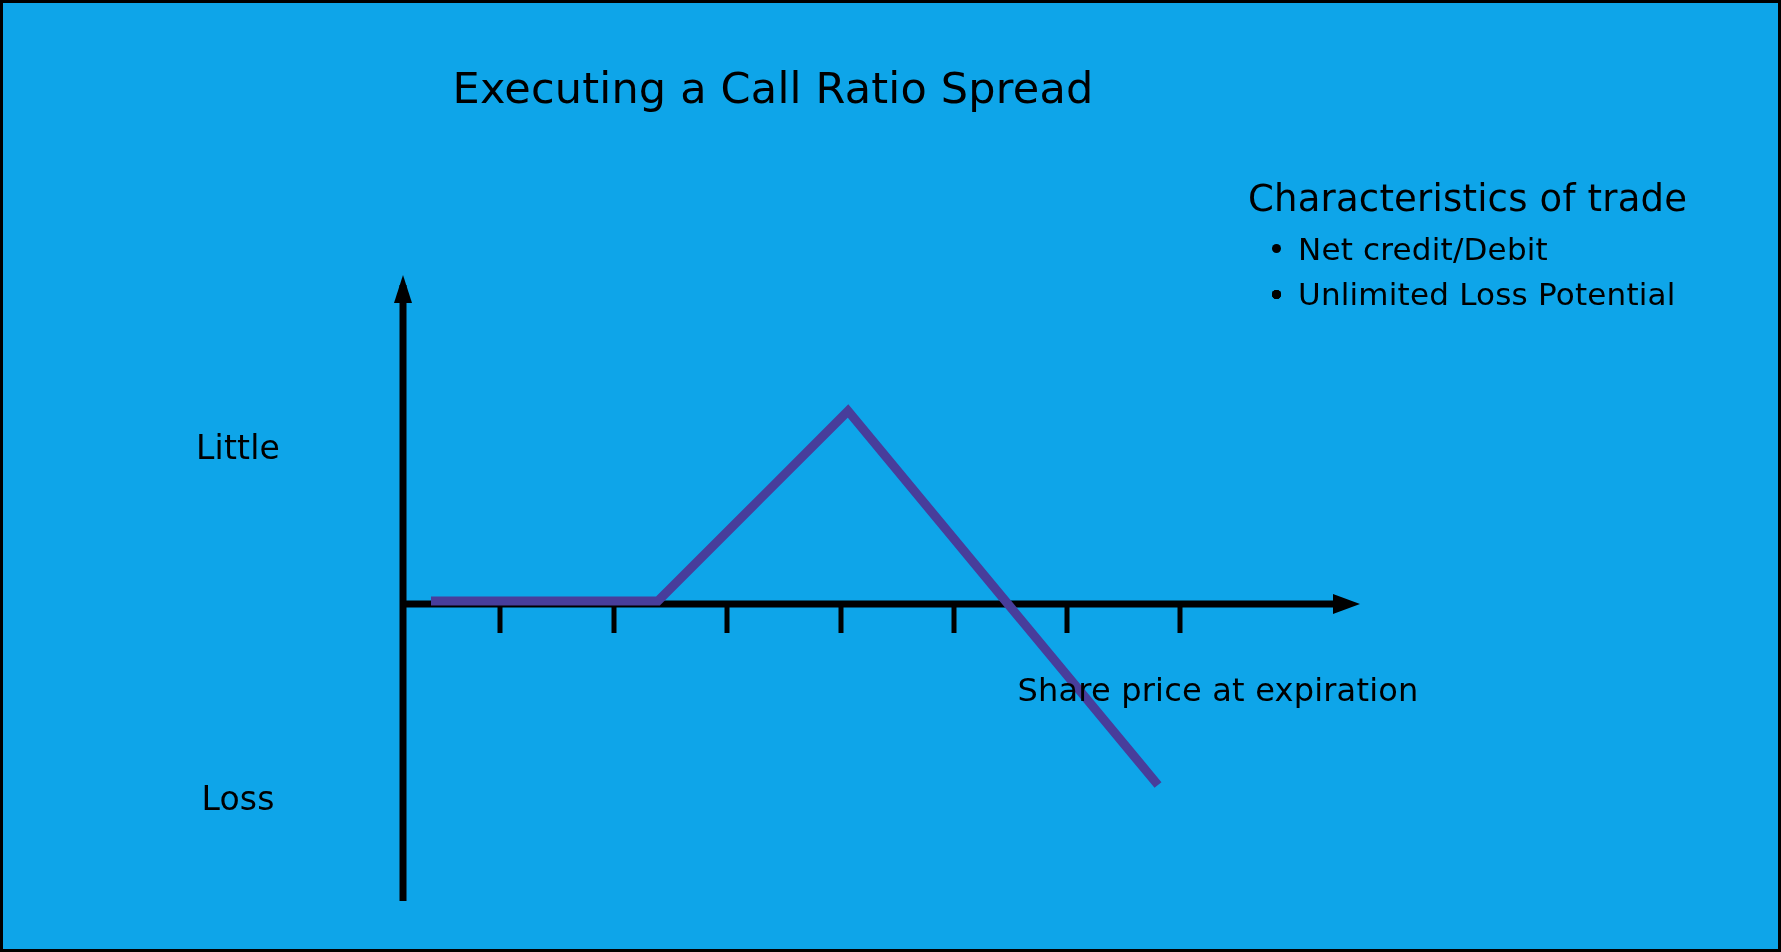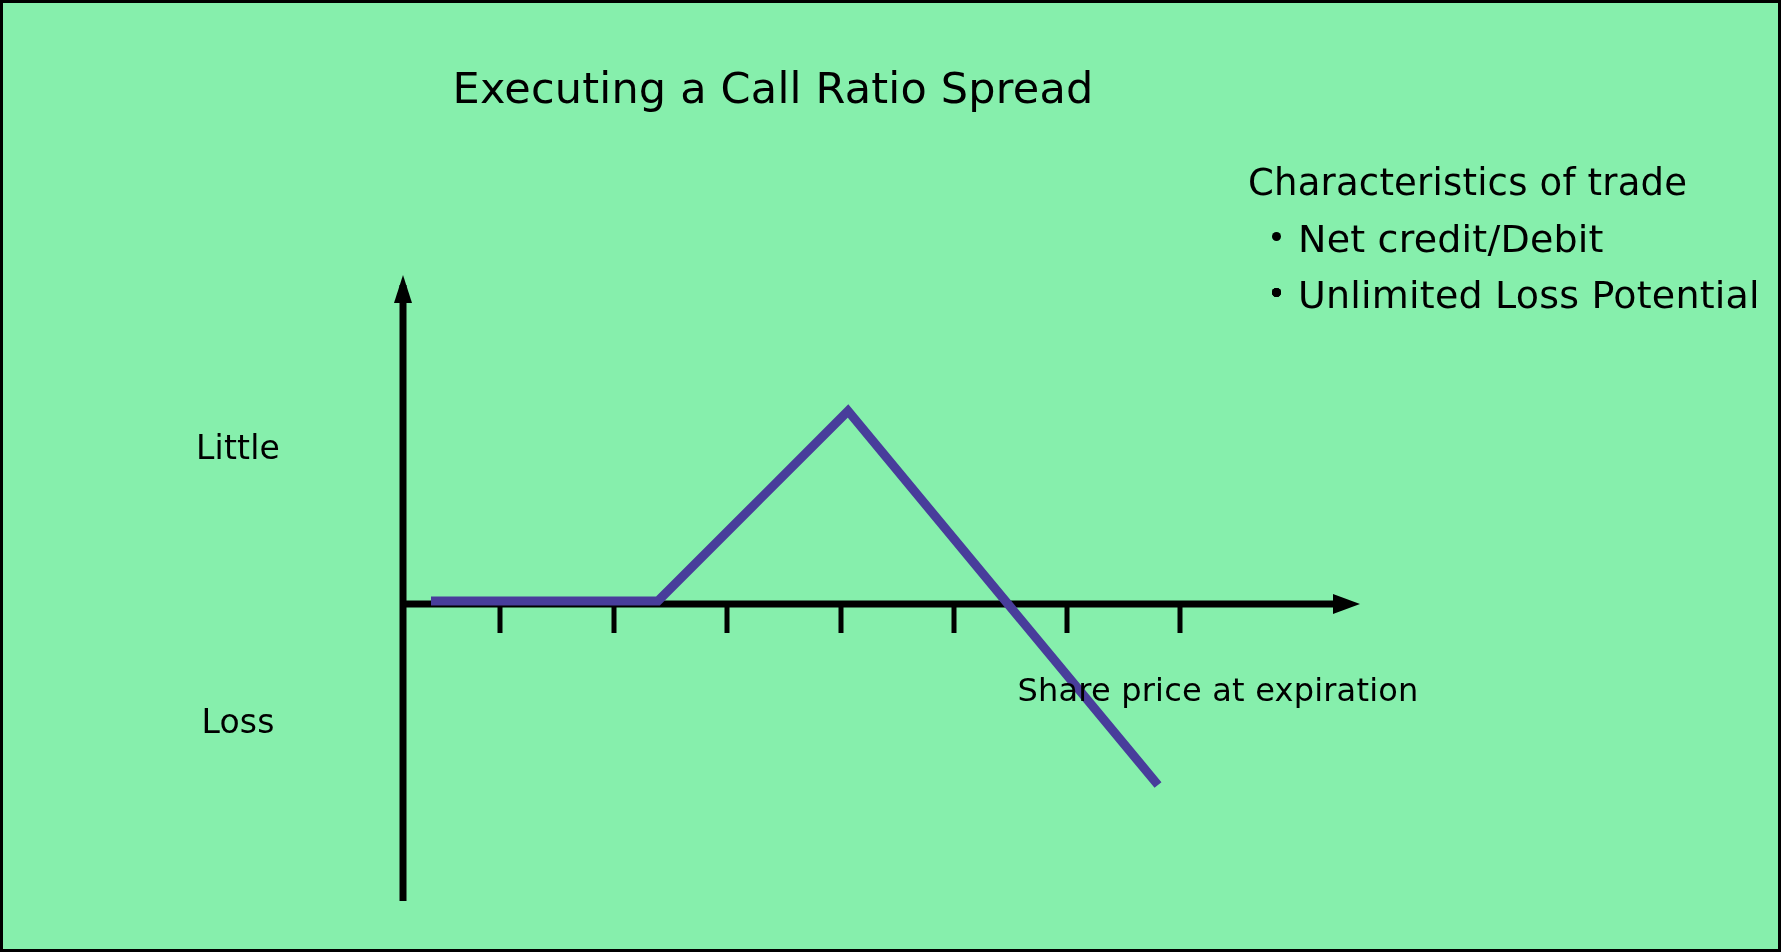--- a/index.html
+++ b/index.html
@@ -50,73 +50,73 @@
     position: absolute;
     left: 130px;
     top: 425px;
     width: 210px;
     text-align: center;
     font-size: 33px;
   }
   #y-label-loss {
     position: absolute;
     left: 130px;
-    top: 699px;
+    top: 776px;
     width: 210px;
     text-align: center;
     font-size: 33px;
   }
   #x-axis-label {
     position: absolute;
     left: 1215px;
     top: 668px;
     font-size: 32px;
     white-space: nowrap;
     transform: translateX(-50%);
   }
 
   
   #characteristics {
     position: absolute;
     left: 1245px;
-    top: 159px;
+    top: 175px;
     width: 500px;
   }
   #characteristics-heading {
     font-size: 37px;
     line-height: 1.15;
     white-space: nowrap;
     margin-bottom: 6px;
   }
   #characteristics-list {
     list-style: none;
     margin: 0;
     padding: 0 0 0 24px;
   }
   #characteristics-list li {
-    font-size: 38px;
+    font-size: 31px;
     line-height: 1.48;
     white-space: nowrap;
     position: relative;
     padding-left: 26px;
   }
   #characteristics-list li .bullet-dot {
     position: absolute;
     left: 0;
     top: 0.56em;
     width: 9px;
     height: 9px;
     border-radius: 50%;
     background: #000000;
   }
 </style>
 </head>
 <body>
 
-<div id="page" style="background: #86efac; border-color: rgb(0, 0, 0);">
+<div id="page" style="background: #0ea5e9; border-color: rgb(0, 0, 0);">
 
   <div id="chart-title" class="hand">Executing a Call Ratio Spread</div>
 
   <svg id="plot-svg" viewBox="0 0 1781 952" preserveAspectRatio="none">
 
     <line x1="400" y1="282" x2="400" y2="898" stroke="#000000" stroke-width="7"></line>
 
     <polygon points="400,272 391,300 409,300" fill="#000000"></polygon>
 
     <line x1="400" y1="601" x2="1345" y2="601" stroke="#000000" stroke-width="7"></line>

